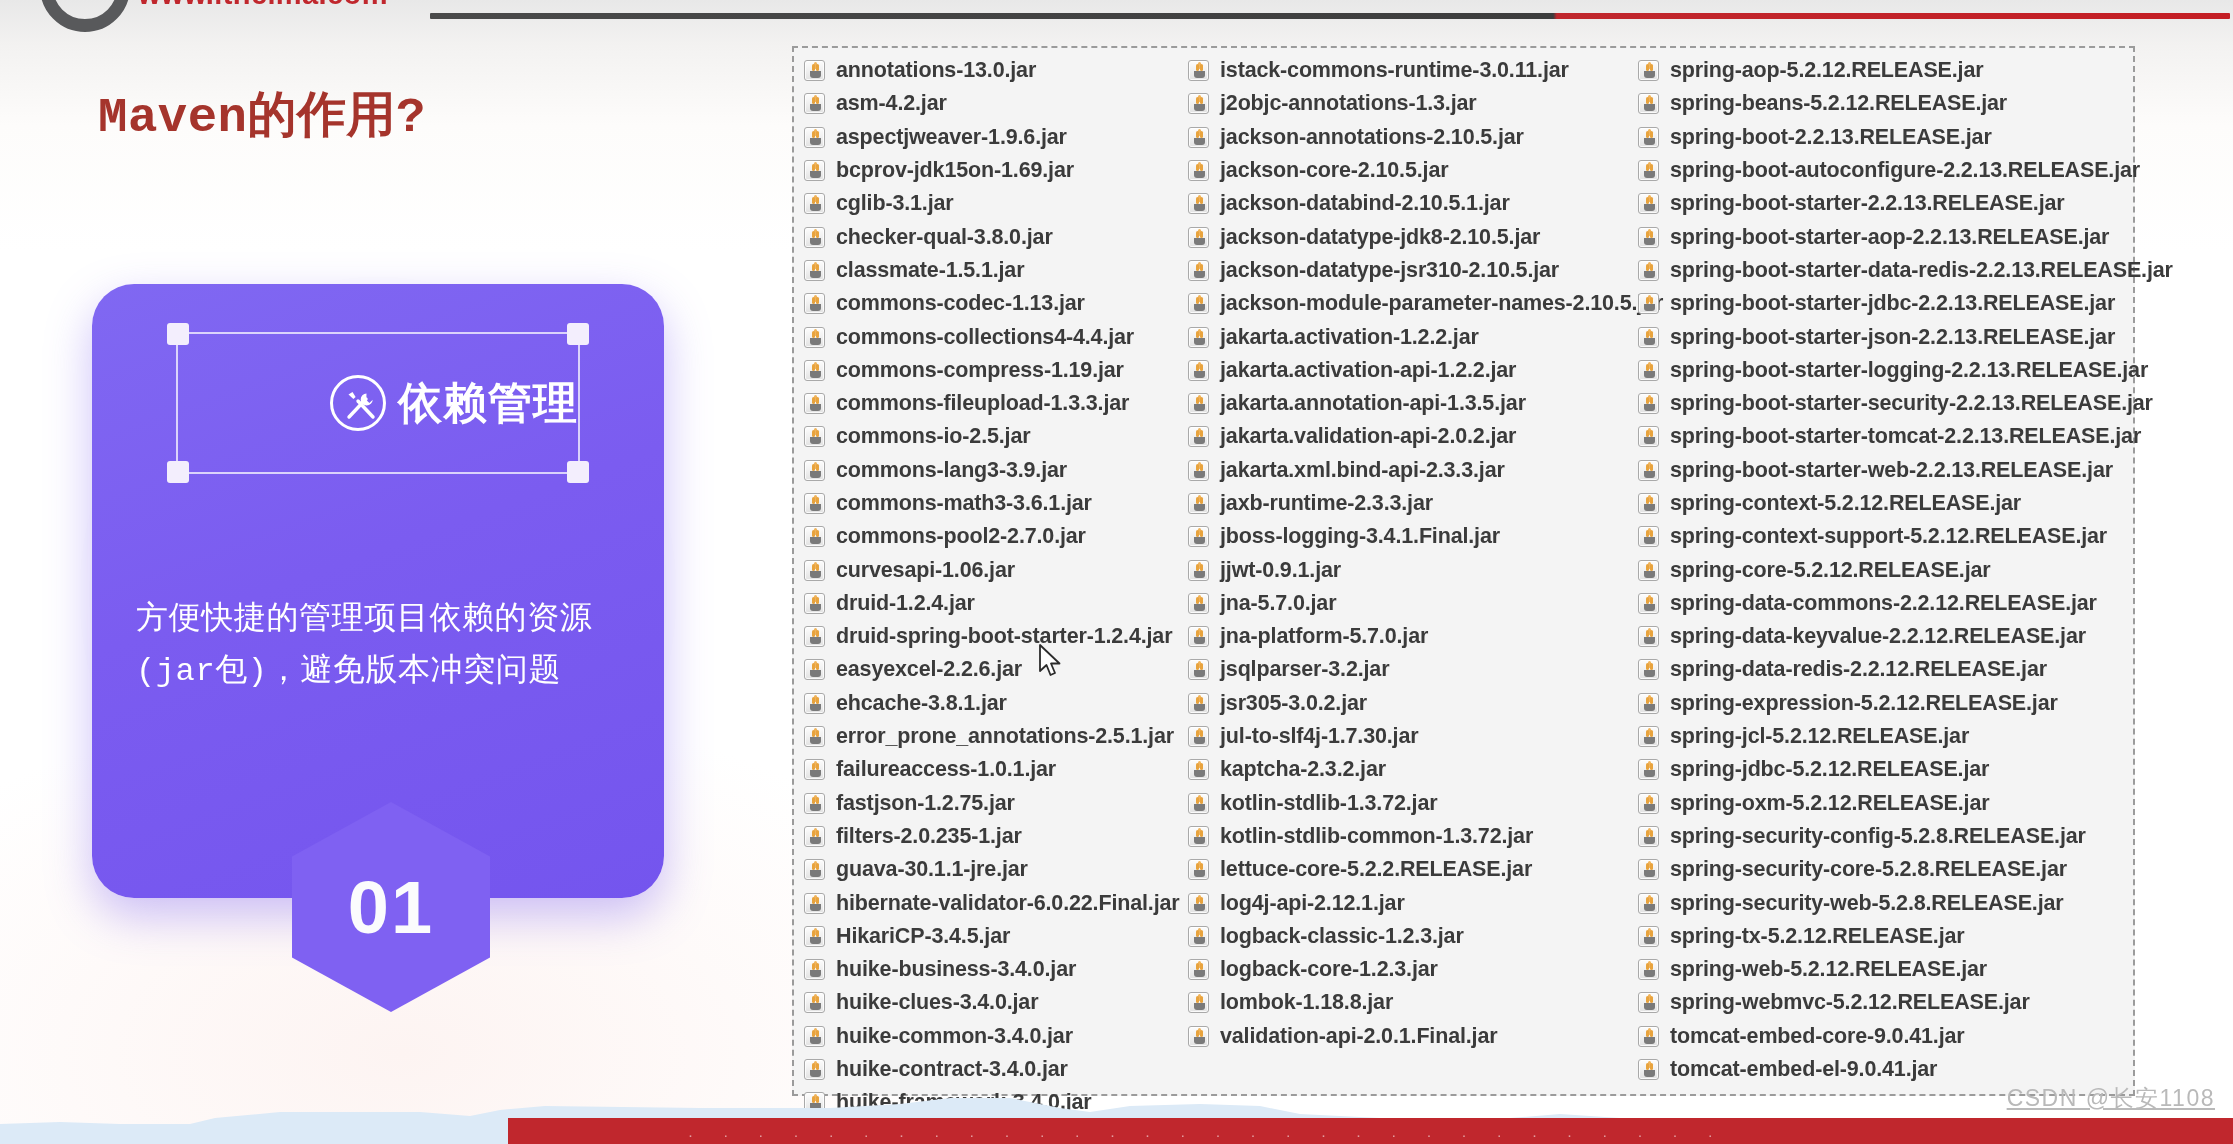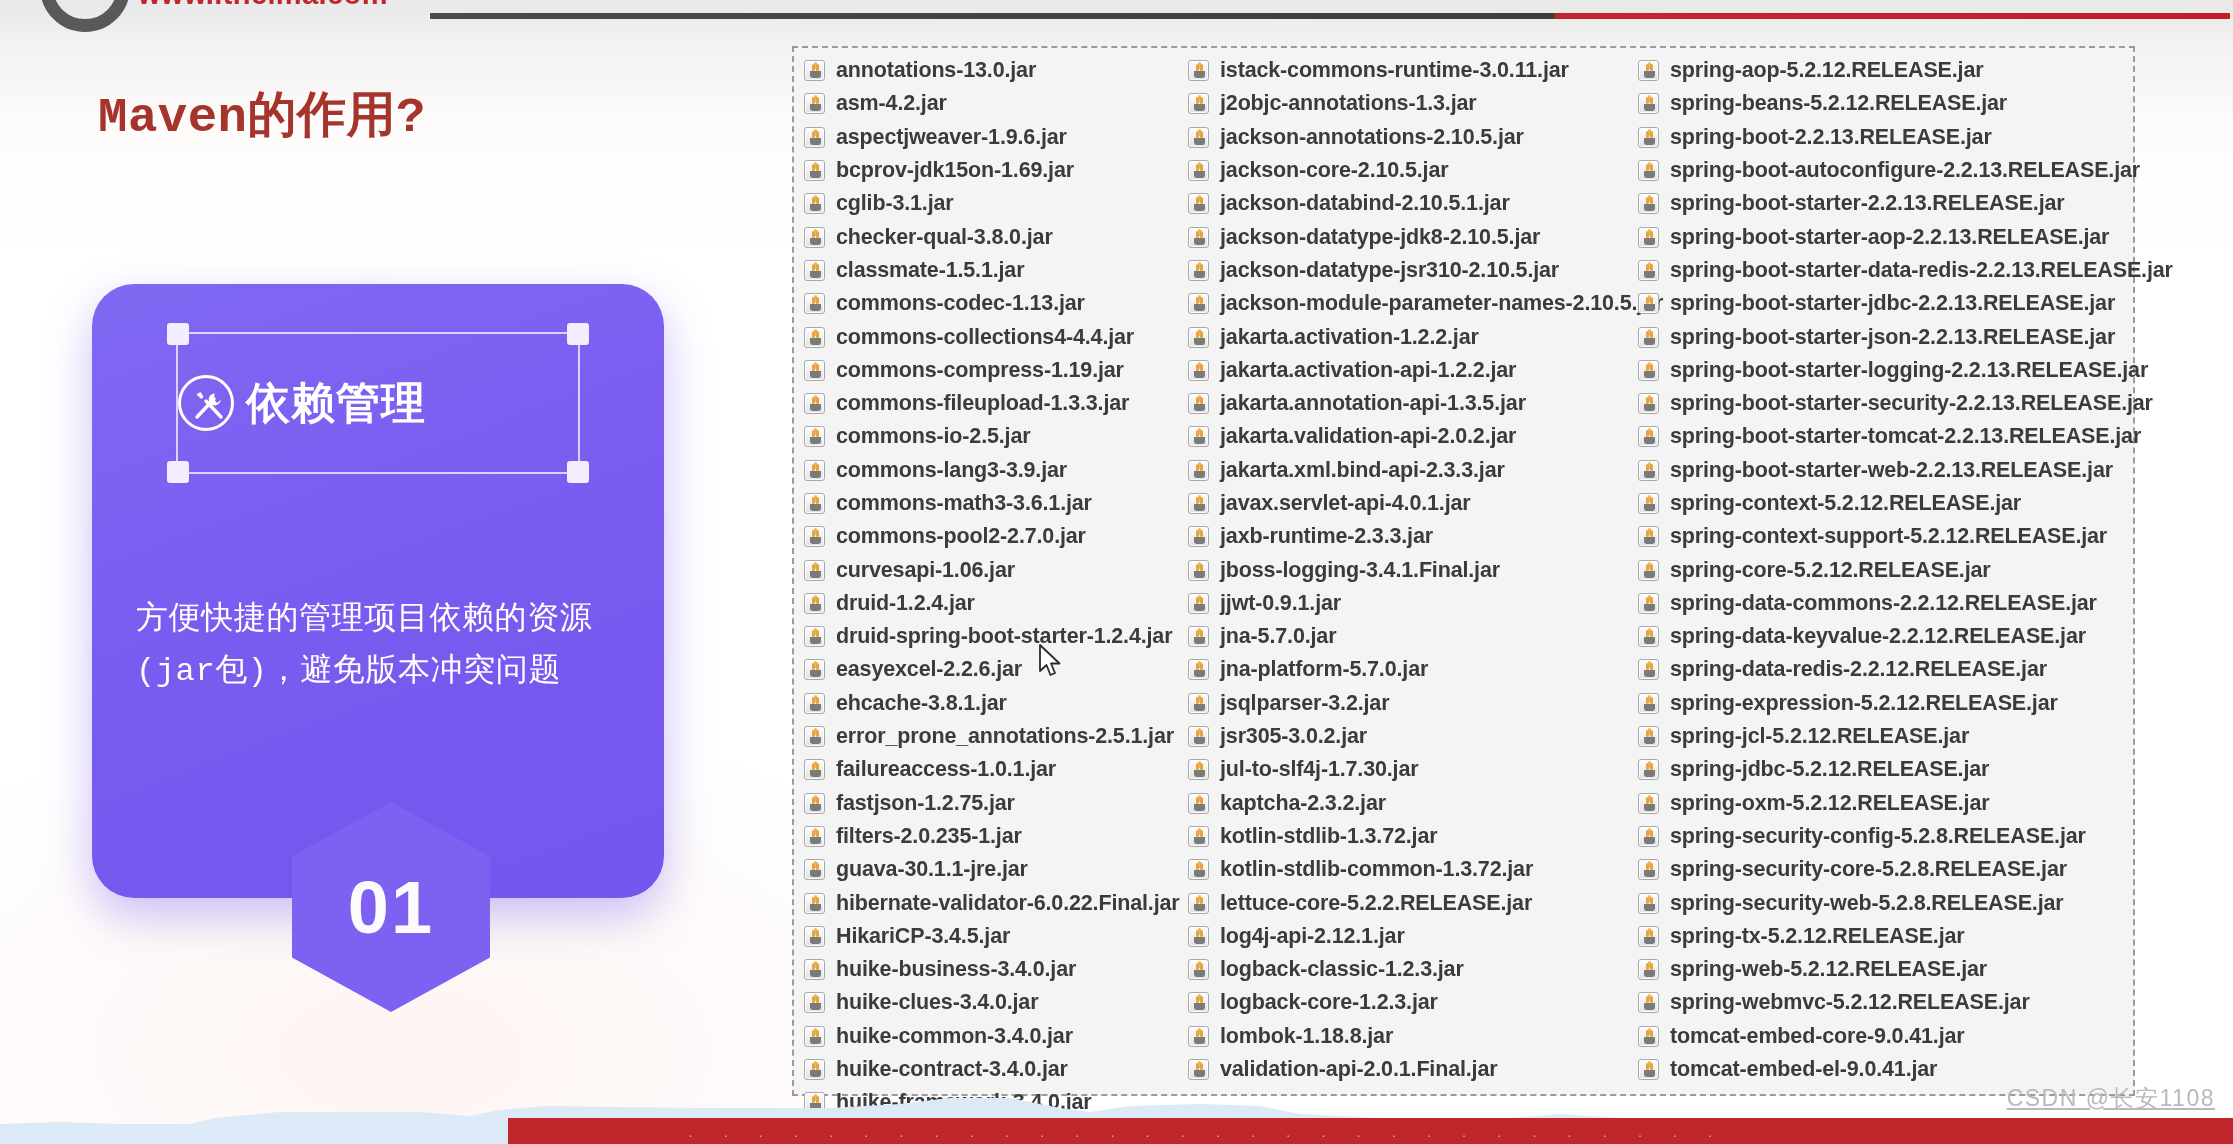--- a/index.html
+++ b/index.html
@@ -120,21 +120,21 @@
   .corner.tl { left: -11px; top: -11px; }
   .corner.tr { right: -11px; top: -11px; }
   .corner.bl { left: -11px; bottom: -11px; }
   .corner.br { right: -11px; bottom: -11px; }
 
   .frame-inner {
     position: absolute;
     inset: 0;
     display: flex;
     align-items: center;
-    justify-content: flex-start;
+    justify-content: flex-end;
     gap: 12px;
   }
   .tool-icon {
     width: 56px;
     height: 56px;
     border: 3px solid #ffffff;
     border-radius: 50%;
     position: relative;
     flex: none;
   }
@@ -518,24 +518,20 @@
         <div class="file-row">
           <span class="jar-icon"></span>
           <span class="file-name">jakarta.validation-api-2.0.2.jar</span>
         </div>
         <div class="file-row">
           <span class="jar-icon"></span>
           <span class="file-name">jakarta.xml.bind-api-2.3.3.jar</span>
         </div>
         <div class="file-row">
           <span class="jar-icon"></span>
-          <span class="file-name">javax.servlet-api-4.0.1.jar</span>
-        </div>
-        <div class="file-row">
-          <span class="jar-icon"></span>
           <span class="file-name">jaxb-runtime-2.3.3.jar</span>
         </div>
         <div class="file-row">
           <span class="jar-icon"></span>
           <span class="file-name">jboss-logging-3.4.1.Final.jar</span>
         </div>
         <div class="file-row">
           <span class="jar-icon"></span>
           <span class="file-name">jjwt-0.9.1.jar</span>
         </div>

